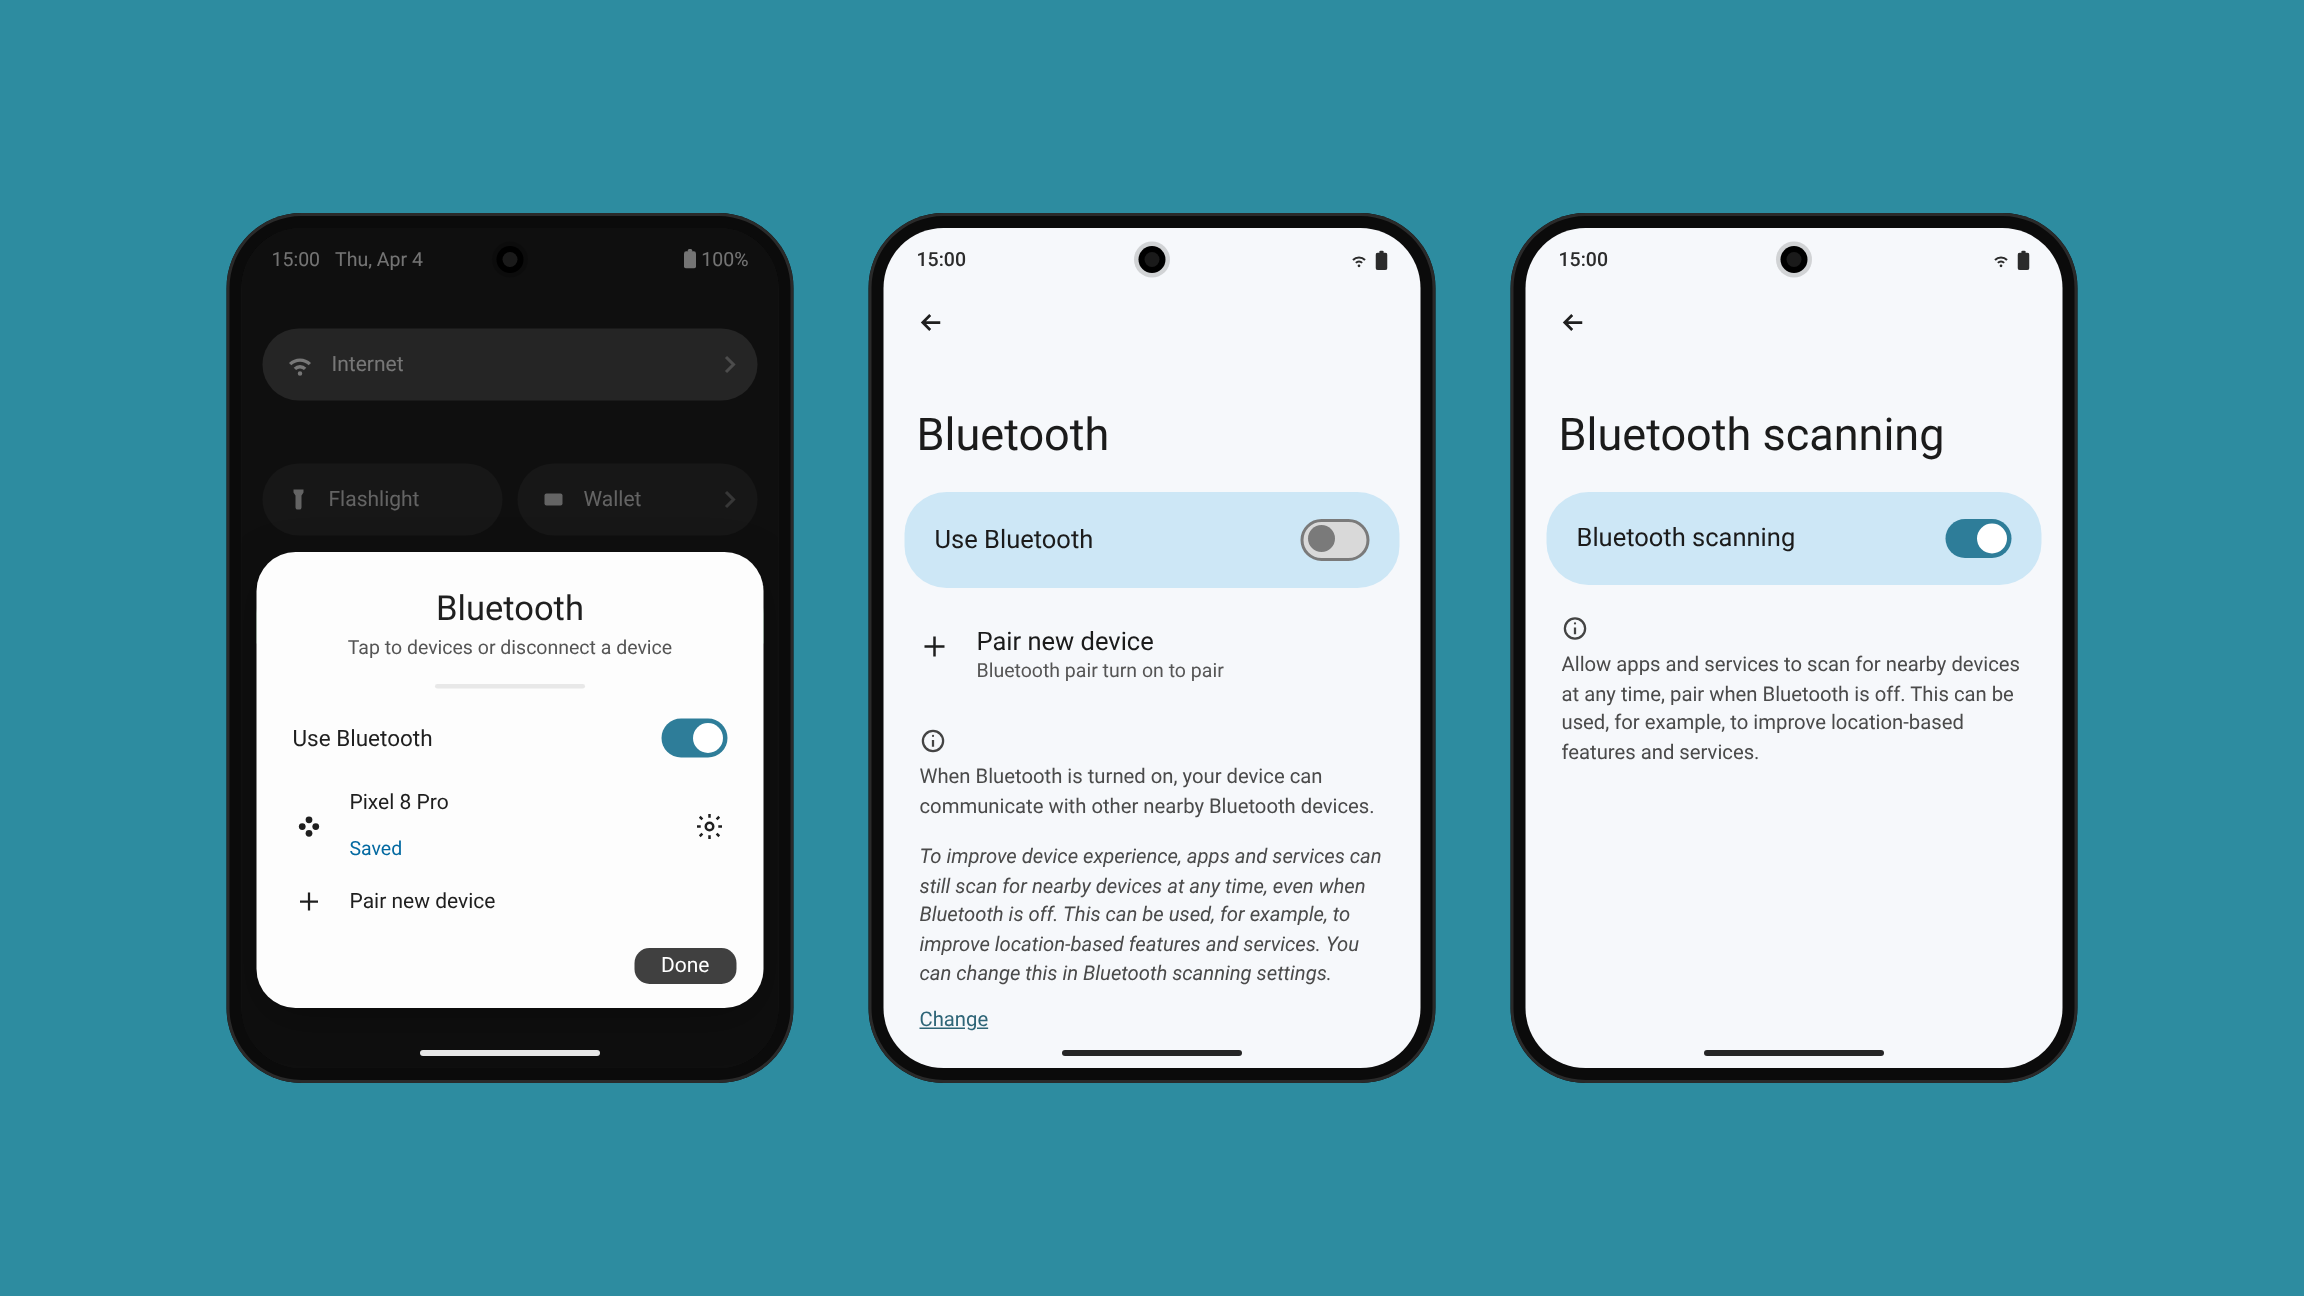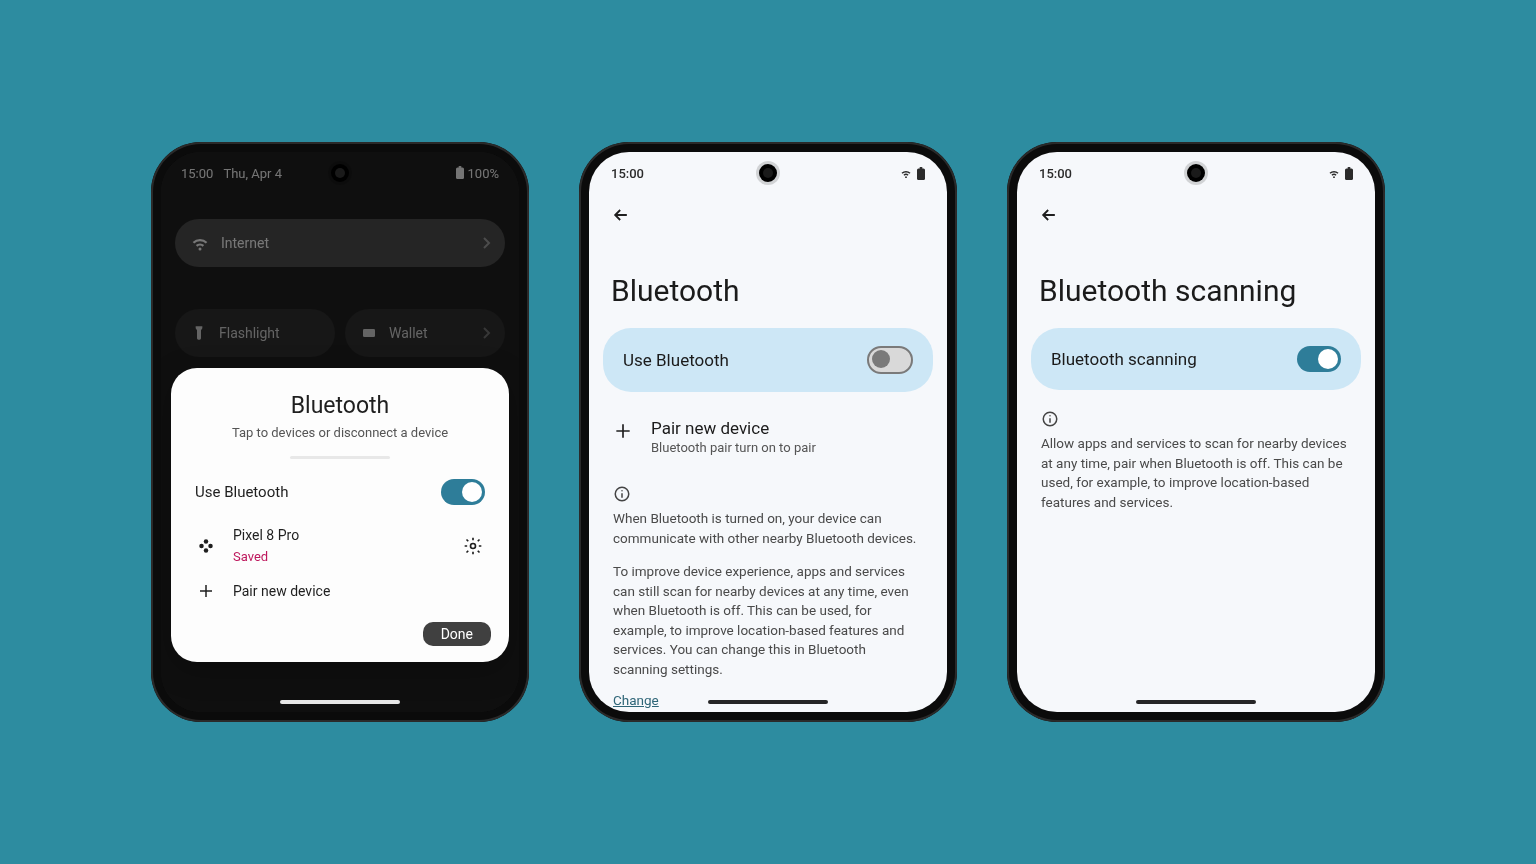--- a/index.html
+++ b/index.html
@@ -26,21 +26,21 @@
   .p1 .notif-stub .count{ position:absolute; right:34px; font-size:12px; background:#e2e2e2; border-radius:10px; padding:1px 7px;}
   .p1 .notif-stub .chev2{ position:absolute; right:14px;}
   .p1 .scrim{ position:absolute; inset:0; background:rgba(0,0,0,.5); z-index:5;}
 
   .sheet{ position:absolute; left:10px; right:10px; top:216px; background:#fdfdfd; border-radius:26px; z-index:10; padding:20px 18px 16px; box-shadow:0 8px 30px rgba(0,0,0,.25);}
   .sheet h2{ text-align:center; font-size:23px; font-weight:400; color:#1f1f1f; margin-top:4px;}
   .sheet .sub{ text-align:center; font-size:13px; color:#555; margin-top:6px;}
   .sheet .divider{ width:100px; height:3px; background:#e8e8e8; border-radius:3px; margin:16px auto 6px;}
   .sheet .row{ display:flex; align-items:center; padding:14px 6px; gap:16px;}
   .sheet .row .label{ font-size:15px; color:#1f1f1f; flex:1;}
-  .sheet .row .sublabel{ font-size:13px; color:#be185d; margin-top:6px;}
+  .sheet .row .sublabel{ font-size:13px; color:#0369a1; margin-top:16px;}
   .sheet .iconcell{ width:22px; display:flex; justify-content:center; color:#1f1f1f;}
   .sheet .gear-slot{ width:24px; display:flex; justify-content:center;}
   .done-btn{ margin-left:auto; background:#404040; color:#fff; font-size:14px; padding:4px 18px; border-radius:10px; border:none; display:block; margin-top:8px;}
 
   .switch{ width:44px; height:26px; border-radius:26px; position:relative; flex-shrink:0;}
   .switch .knob{ position:absolute; width:20px; height:20px; background:#fff; border-radius:50%; top:3px; transition:none;}
   .switch.on{ background:#2e7d99;} .switch.on .knob{ right:3px;}
   .switch.off{ background:#d9d9d9; border:2px solid #7a7a7a; width:46px; height:28px;} .switch.off .knob{ left:3px; top:2px; background:#7a7a7a; width:18px; height:18px;}
   .switch.m3on{ background:#2e7d99;} .switch.m3on .knob{ right:3px;}
 
@@ -222,21 +222,21 @@
     </div>
 
     <div class="infoicon">
       <svg width="18" height="18" viewBox="0 0 24 24" fill="none" stroke="#444" stroke-width="2">
           <circle cx="12" cy="12" r="9"></circle>
           <line x1="12" y1="11" x2="12" y2="17"></line>
           <circle cx="12" cy="7.5" r="1" fill="#444" stroke="none"></circle>
         </svg>
     </div>
     <p class="bodytext">When Bluetooth is turned on, your device can communicate with other nearby Bluetooth devices.</p>
-    <p class="bodytext" style="margin-top:14px;">To improve device experience, apps and services can still scan for nearby devices at any time, even when Bluetooth is off. This can be used, for example, to improve location-based features and services. You can change this in Bluetooth scanning settings.</p>
+    <p class="bodytext" style="margin-top:14px;font-style:italic;">To improve device experience, apps and services can still scan for nearby devices at any time, even when Bluetooth is off. This can be used, for example, to improve location-based features and services. You can change this in Bluetooth scanning settings.</p>
     <a class="changelink">Change</a>
 
     <div class="nav-handle"></div>
   </div>
 </div>
 
 <div class="phone settings">
   <div class="camera-hole"></div>
   <div class="screen">
     <div class="status">

